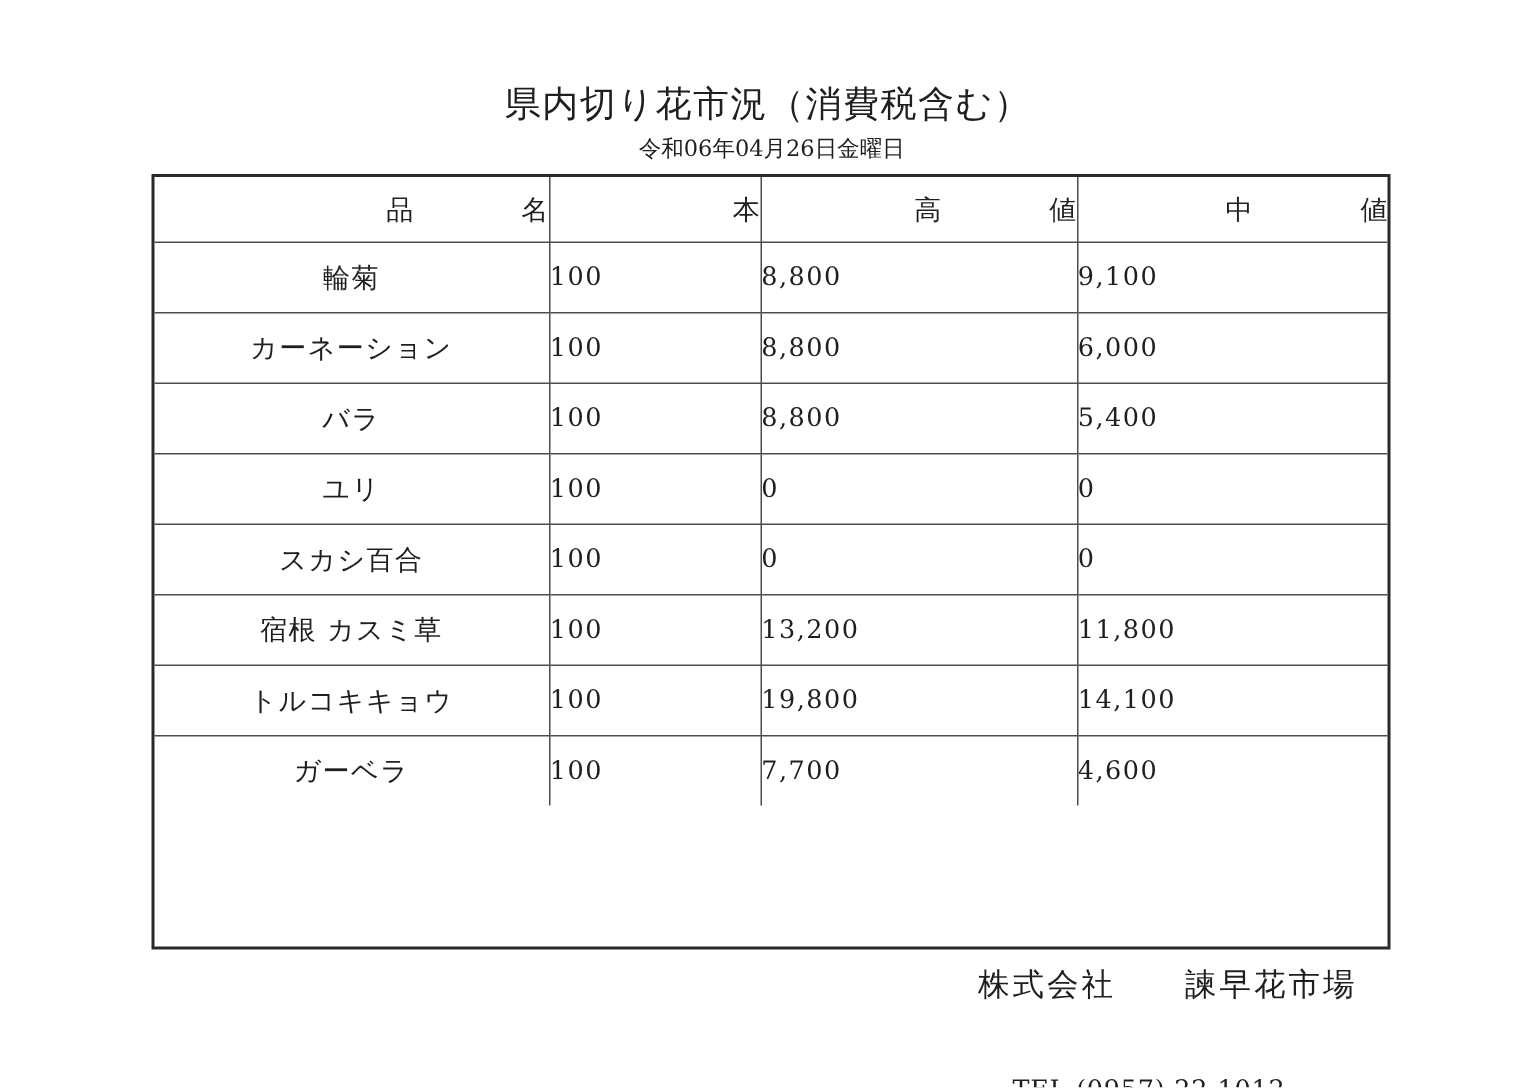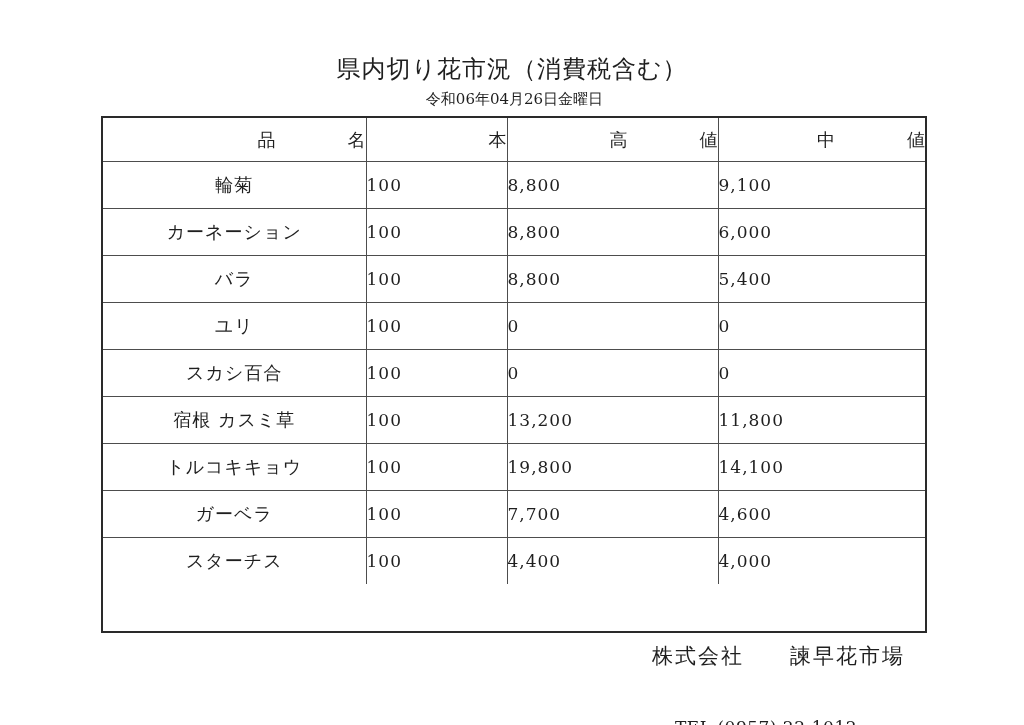--- a/index.html
+++ b/index.html
@@ -164,26 +164,20 @@
             <td class="num">100</td>
             <td class="num">19,800</td>
             <td class="num">14,100</td>
           </tr>
           <tr>
             <td class="name">ガーベラ</td>
             <td class="num">100</td>
             <td class="num">7,700</td>
             <td class="num">4,600</td>
           </tr>
-          <tr>
-            <td class="name">スターチス</td>
-            <td class="num">100</td>
-            <td class="num">4,400</td>
-            <td class="num">4,000</td>
-          </tr>
         </tbody>
     </table>
   </div>
 
   <div class="footer">
     <div class="company">株式会社　　諫早花市場</div>
     <div class="telfax">
       <div>TEL (0957) 22-1012</div>
       
     </div>

